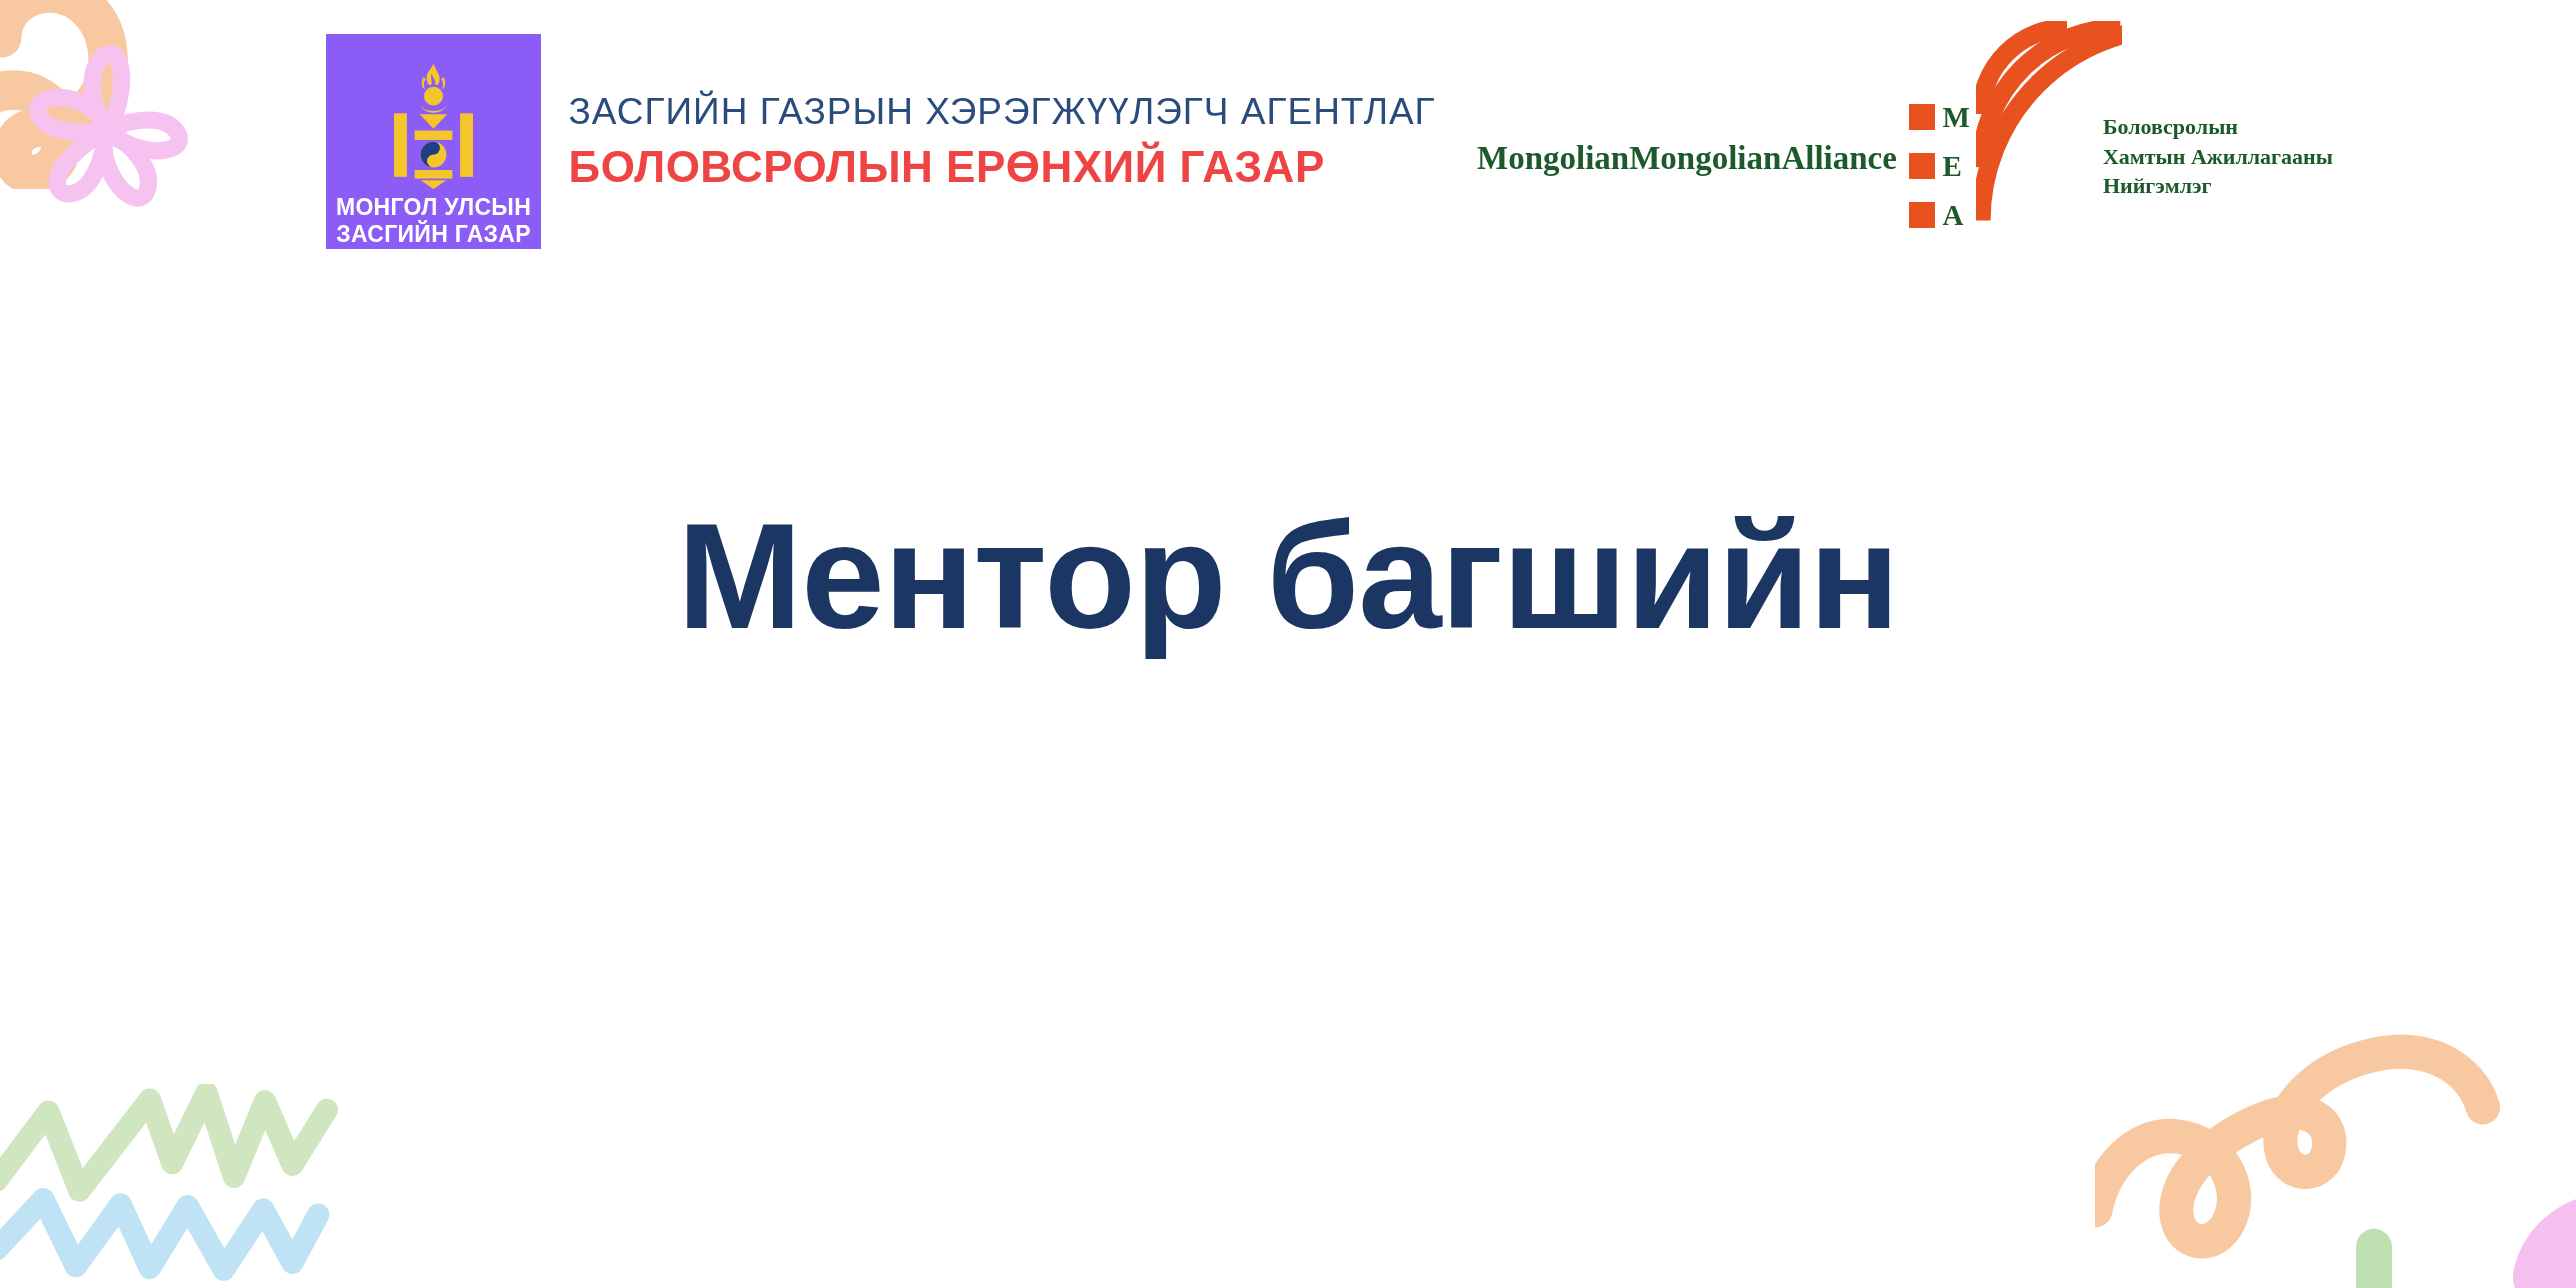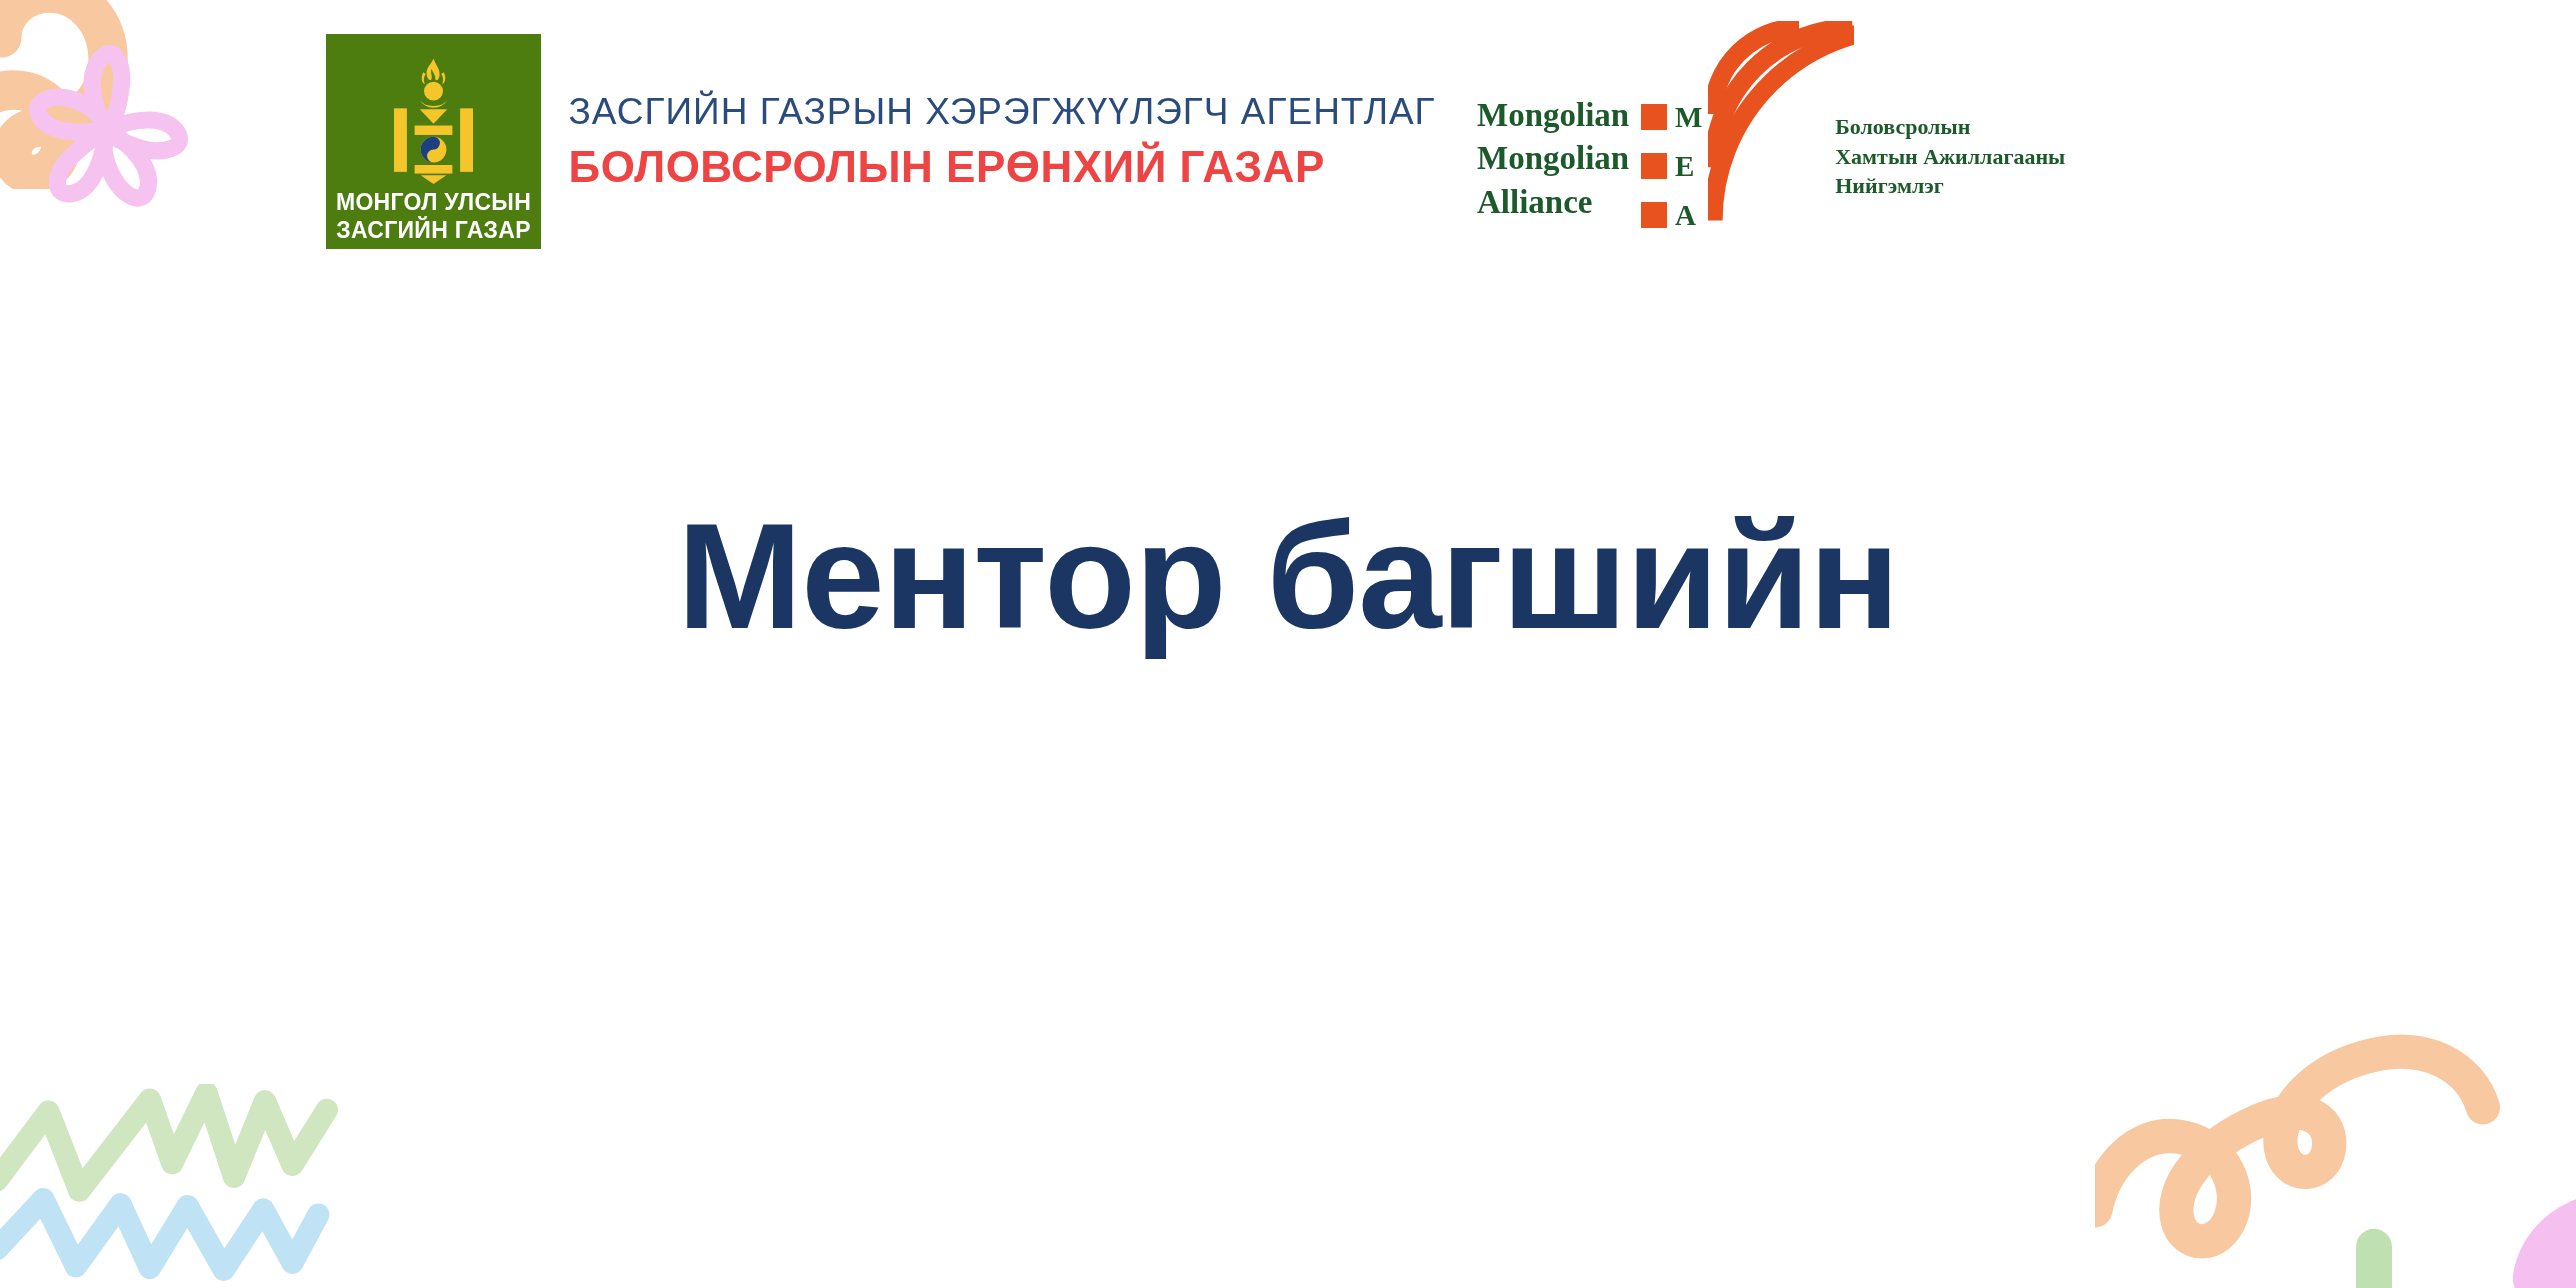--- a/index.html
+++ b/index.html
@@ -33,25 +33,25 @@
     left:0;top:0;width:2576px;height:258px;
   }
 
   
   #gov-logo{
     position:absolute;left:326px;top:34px;
     display:flex;align-items:center;
   }
   .emblem{
     width:215px;height:215px;
-    background:#4d7c0f;
+    background:#8b5cf6;
     display:flex;flex-direction:column;
-    align-items:center;justify-content:center;
+    align-items:center;justify-content:flex-start;
     box-sizing:border-box;
-    padding-top:16px;
+    padding-top:26px;
   }
   .soyombo{width:103px;height:129px;position:relative;}
   .emblem-caption{
     margin-top:5.2px;
     color:#FFFFFF;
     font-weight:bold;
     font-size:23px;
     line-height:1.18;
     text-align:center;
     letter-spacing:0.3px;
@@ -74,21 +74,21 @@
     margin-top:8.6px;
     white-space:nowrap;
   }
 
   
   #mea-logo{
     position:absolute;left:1477px;top:15.5px;
     display:flex;align-items:center;
   }
   #mea-wordmark{
-    display:flex;flex-direction:column;
+    display:flex;flex-direction:row;
     font-family:"Liberation Serif", serif;
     color:#1D5A2B;
     font-weight:bold;
     font-size:33px;
     line-height:1.32;
     text-align:left;
     margin-top:67px;
   }
   #mea-mark{
     position:relative;width:172px;height:215px;margin-left:12px;margin-top:5.2px;

